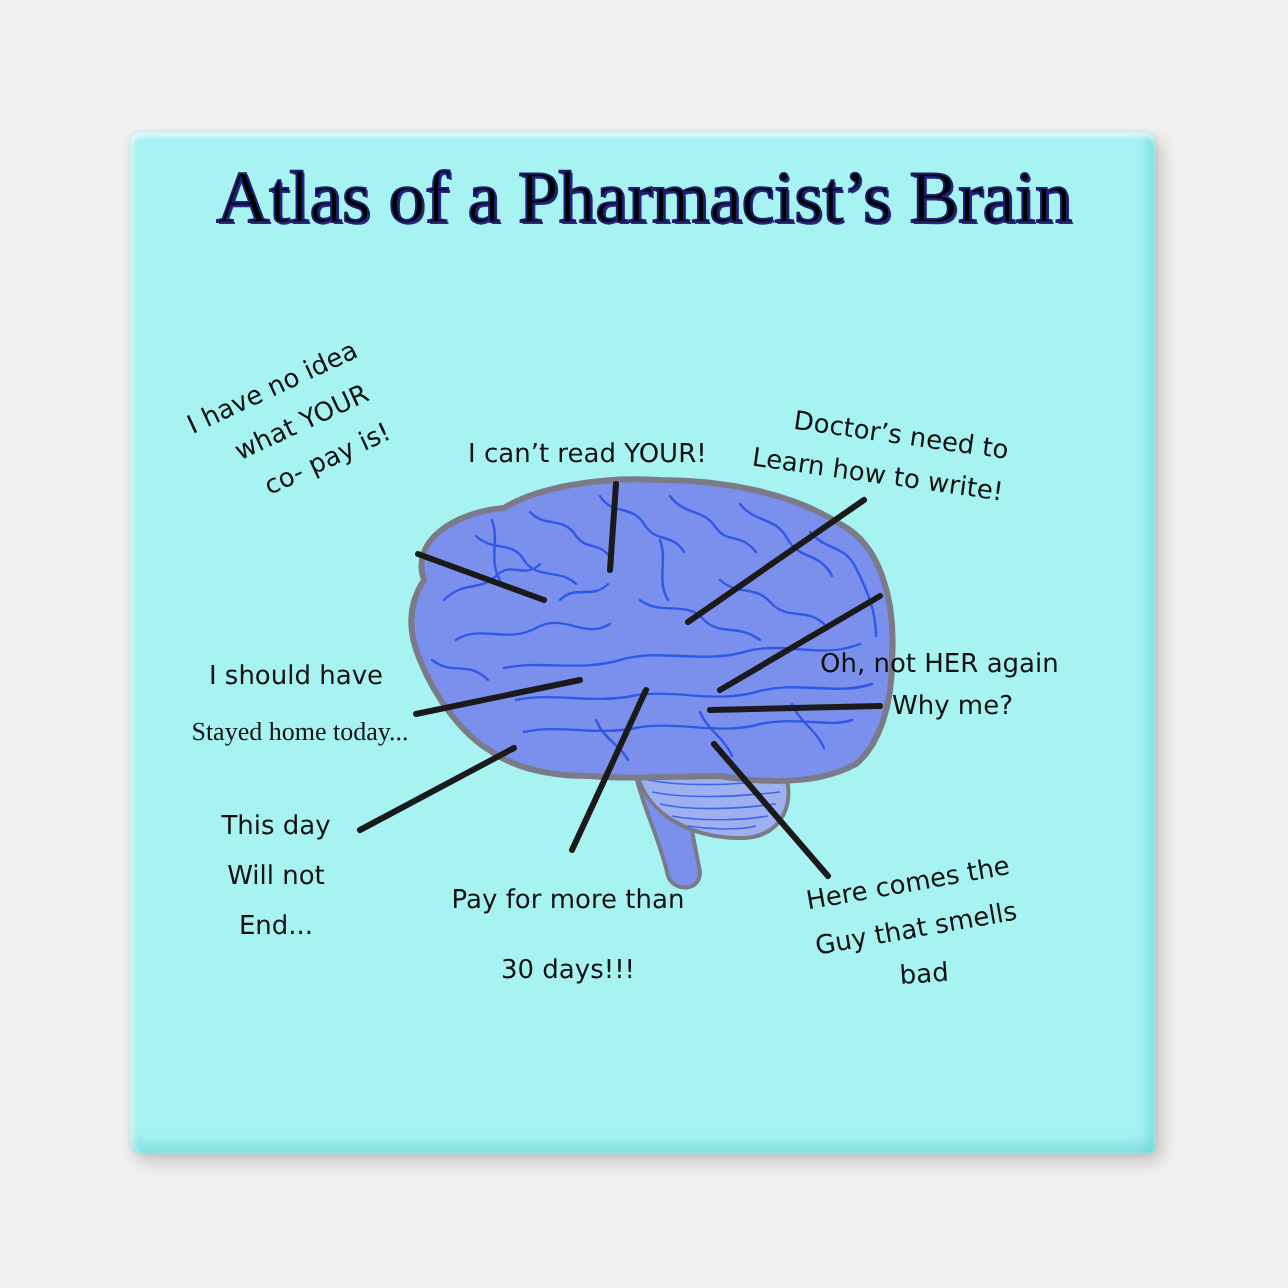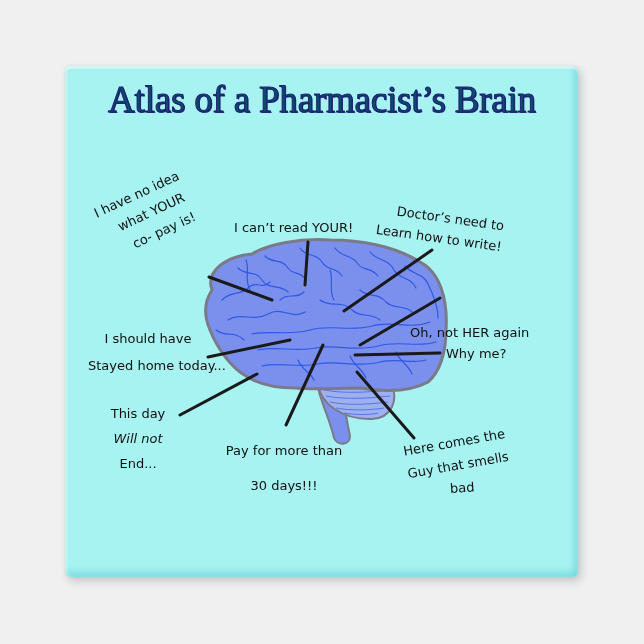--- a/index.html
+++ b/index.html
@@ -14,21 +14,21 @@
     overflow:hidden;
   }
   .bevel {
     position:absolute; inset:0; border-radius:5px; pointer-events:none;
     box-shadow: inset 0 3px 2px rgba(255,255,255,0.55), inset 3px 0 2px rgba(255,255,255,0.35),
                 inset -5px 0 6px rgba(80,200,200,0.35), inset 0 -6px 6px rgba(80,200,200,0.35);
   }
   .title {
     position:absolute; left:0; right:0; top:78px; text-align:center;
     font-family:"Liberation Serif", "DejaVu Serif", serif;
-    font-size:37px; color:#0c4a6e; letter-spacing:-0.2px;
+    font-size:37px; color:#000000; letter-spacing:-0.2px;
     -webkit-text-stroke:1px #1d1f6e;
     text-shadow: 1px 1px 0 #2a2c80;
   }
   .label {
     position:absolute; color:#111; font-family:"DejaVu Sans", sans-serif;
     font-size:13px; line-height:1; white-space:nowrap; text-align:center;
   }
   .art { position:absolute; left:0; top:0; width:644px; height:644px; }
 </style>
 </head>
@@ -106,26 +106,26 @@
   <div style="margin-left:18px;">Doctor’s need to</div>
   <div style="margin-top:8px;">Learn how to write!</div>
 </div>
 
 <div class="label" style="left:410px; top:282px;margin-top:44px;">Oh, not HER again</div>
 
 <div class="label" style="left:446px; top:347px;">Why me?</div>
 
 <div class="label" style="left:88px; top:332px; width:124px;">
   <div style="margin-left:-4px;">I should have</div>
-  <div style="margin-top:14px;">Stayed home today...</div>
+  <div style="margin-top:14px;font-family:Liberation Serif, serif;">Stayed home today...</div>
 </div>
 
 <div class="label" style="left:102px; top:407px; width:72px;">
   <div>This day</div>
-  <div style="margin-top:12px;font-style:italic;">Will not</div>
+  <div style="margin-top:12px;">Will not</div>
   <div style="margin-top:12px;">End...</div>
 </div>
 
 <div class="label" style="left:202px; top:433px; width:164px;">
   <div style="margin-top:11px;">Pay for more than</div>
   <div style="margin-top:22px;">30 days!!!</div>
 </div>
 
 <div class="label" style="left:388px; top:436px; width:130px; transform:rotate(-10deg); transform-origin:center top;">
   <div>Here comes the</div>

